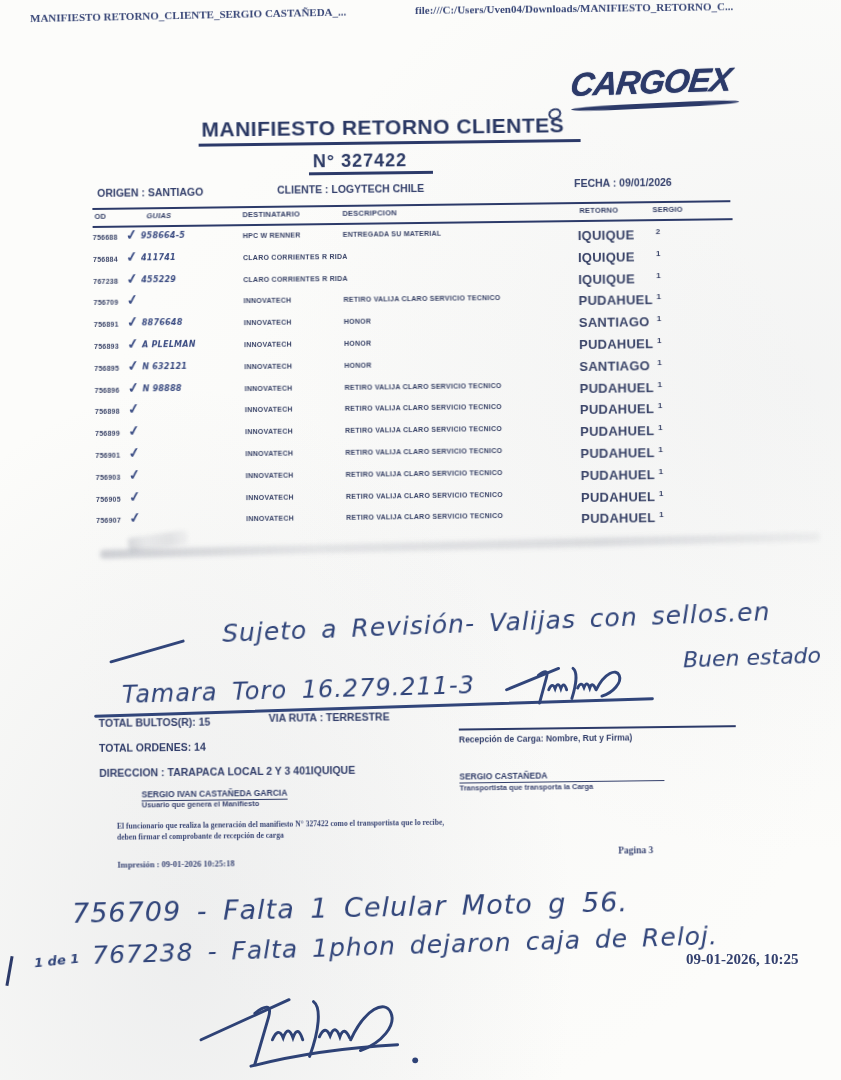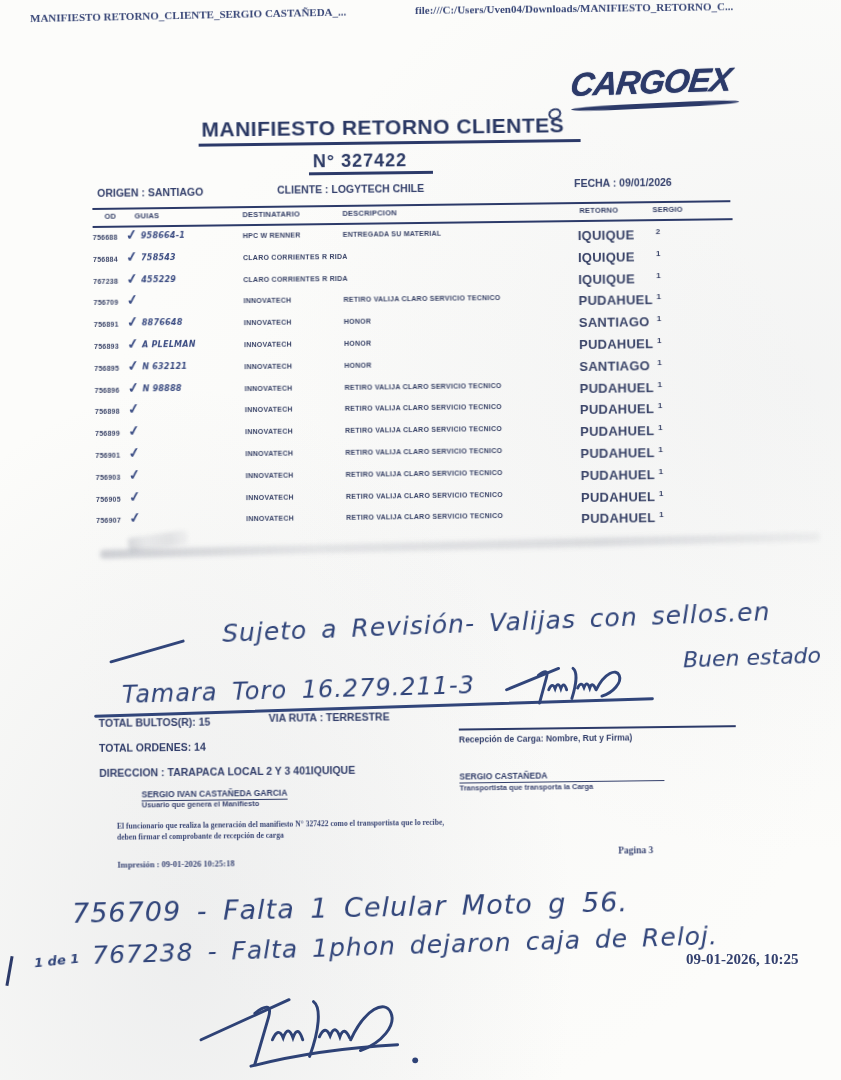--- a/index.html
+++ b/index.html
@@ -77,43 +77,43 @@
     <div class="abs rule" style="left:202px;top:141px;width:382px;height:2.5px;filter:blur(.4px);"></div>
     <div class="abs num blur3" style="left:316px;top:150px;">N° 327422</div>
     <div class="abs rule" style="left:312px;top:171px;width:124px;height:2.5px;filter:blur(.4px);"></div>
 
     <div class="abs info blur3" style="left:100px;top:183px;">ORIGEN : SANTIAGO</div>
     <div class="abs info blur3" style="left:280px;top:182px;">CLIENTE : LOGYTECH CHILE</div>
     <div class="abs info blur3" style="left:577px;top:179px;">FECHA : 09/01/2026</div>
 
     <div class="abs rule" style="left:95px;top:204px;width:638px;height:2px;filter:blur(.5px);"></div>
     <div class="abs" style="left:95px;top:208px;width:645px;height:14px;">
-      <span class="abs thead blur3" style="left:12px;">OD</span>
-      <span class="abs thead blur3" style="left:42px;">GUIAS</span>
+      <span class="abs thead blur3" style="left:2px;">OD</span>
+      <span class="abs thead blur3" style="left:54px;font-style:italic;">GUIAS</span>
       <span class="abs thead blur3" style="left:150px;">DESTINATARIO</span>
       <span class="abs thead blur3" style="left:250px;">DESCRIPCION</span>
       <span class="abs thead blur3" style="left:487px;">RETORNO</span>
       <span class="abs thead blur3" style="left:560px;">SERGIO</span>
     </div>
     <div class="abs rule" style="left:95px;top:222px;width:640px;height:1.5px;filter:blur(.5px);"></div>
 
     <div class="rows-host">
         <div class="trow">
           <span class="ck">✓</span>
           <span class="cell c-od">756688</span>
-          <span class="cell c-guia hand-note">958664-1</span>
+          <span class="cell c-guia hand-note">958664-5</span>
           <span class="cell c-dest">HPC W RENNER</span>
           <span class="cell c-desc">ENTREGADA SU MATERIAL</span>
           <span class="cell c-destino">IQUIQUE</span>
           <span class="cell c-bultos">2</span>
         </div>
         <div class="trow">
           <span class="ck">✓</span>
           <span class="cell c-od">756884</span>
-          <span class="cell c-guia hand-note">758543</span>
+          <span class="cell c-guia hand-note">411741</span>
           <span class="cell c-dest">CLARO CORRIENTES R RIDA</span>
           <span class="cell c-desc"></span>
           <span class="cell c-destino">IQUIQUE</span>
           <span class="cell c-bultos">1</span>
         </div>
         <div class="trow">
           <span class="ck">✓</span>
           <span class="cell c-od">767238</span>
           <span class="cell c-guia hand-note">455229</span>
           <span class="cell c-dest">CLARO CORRIENTES R RIDA</span>

